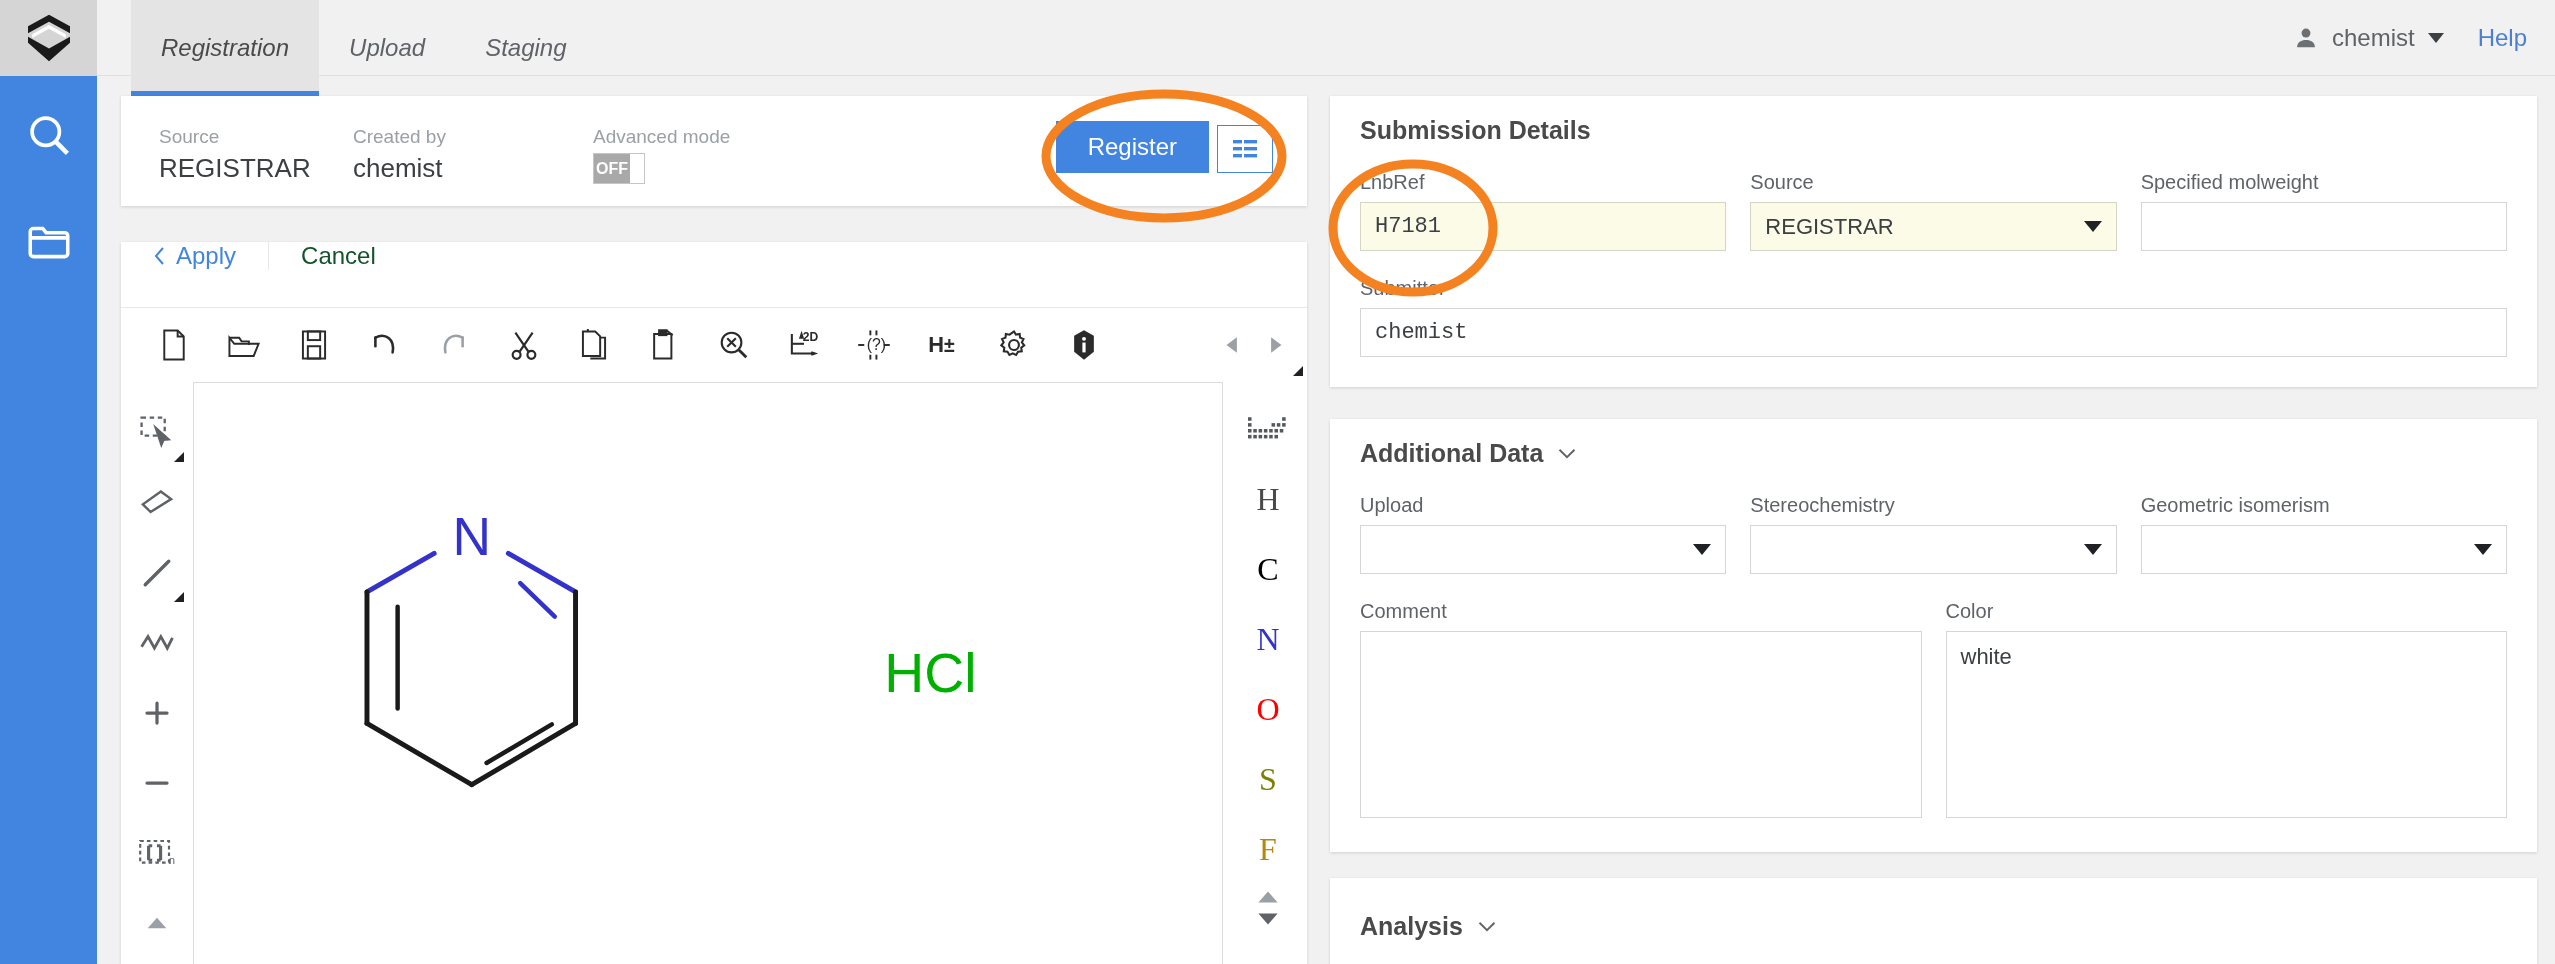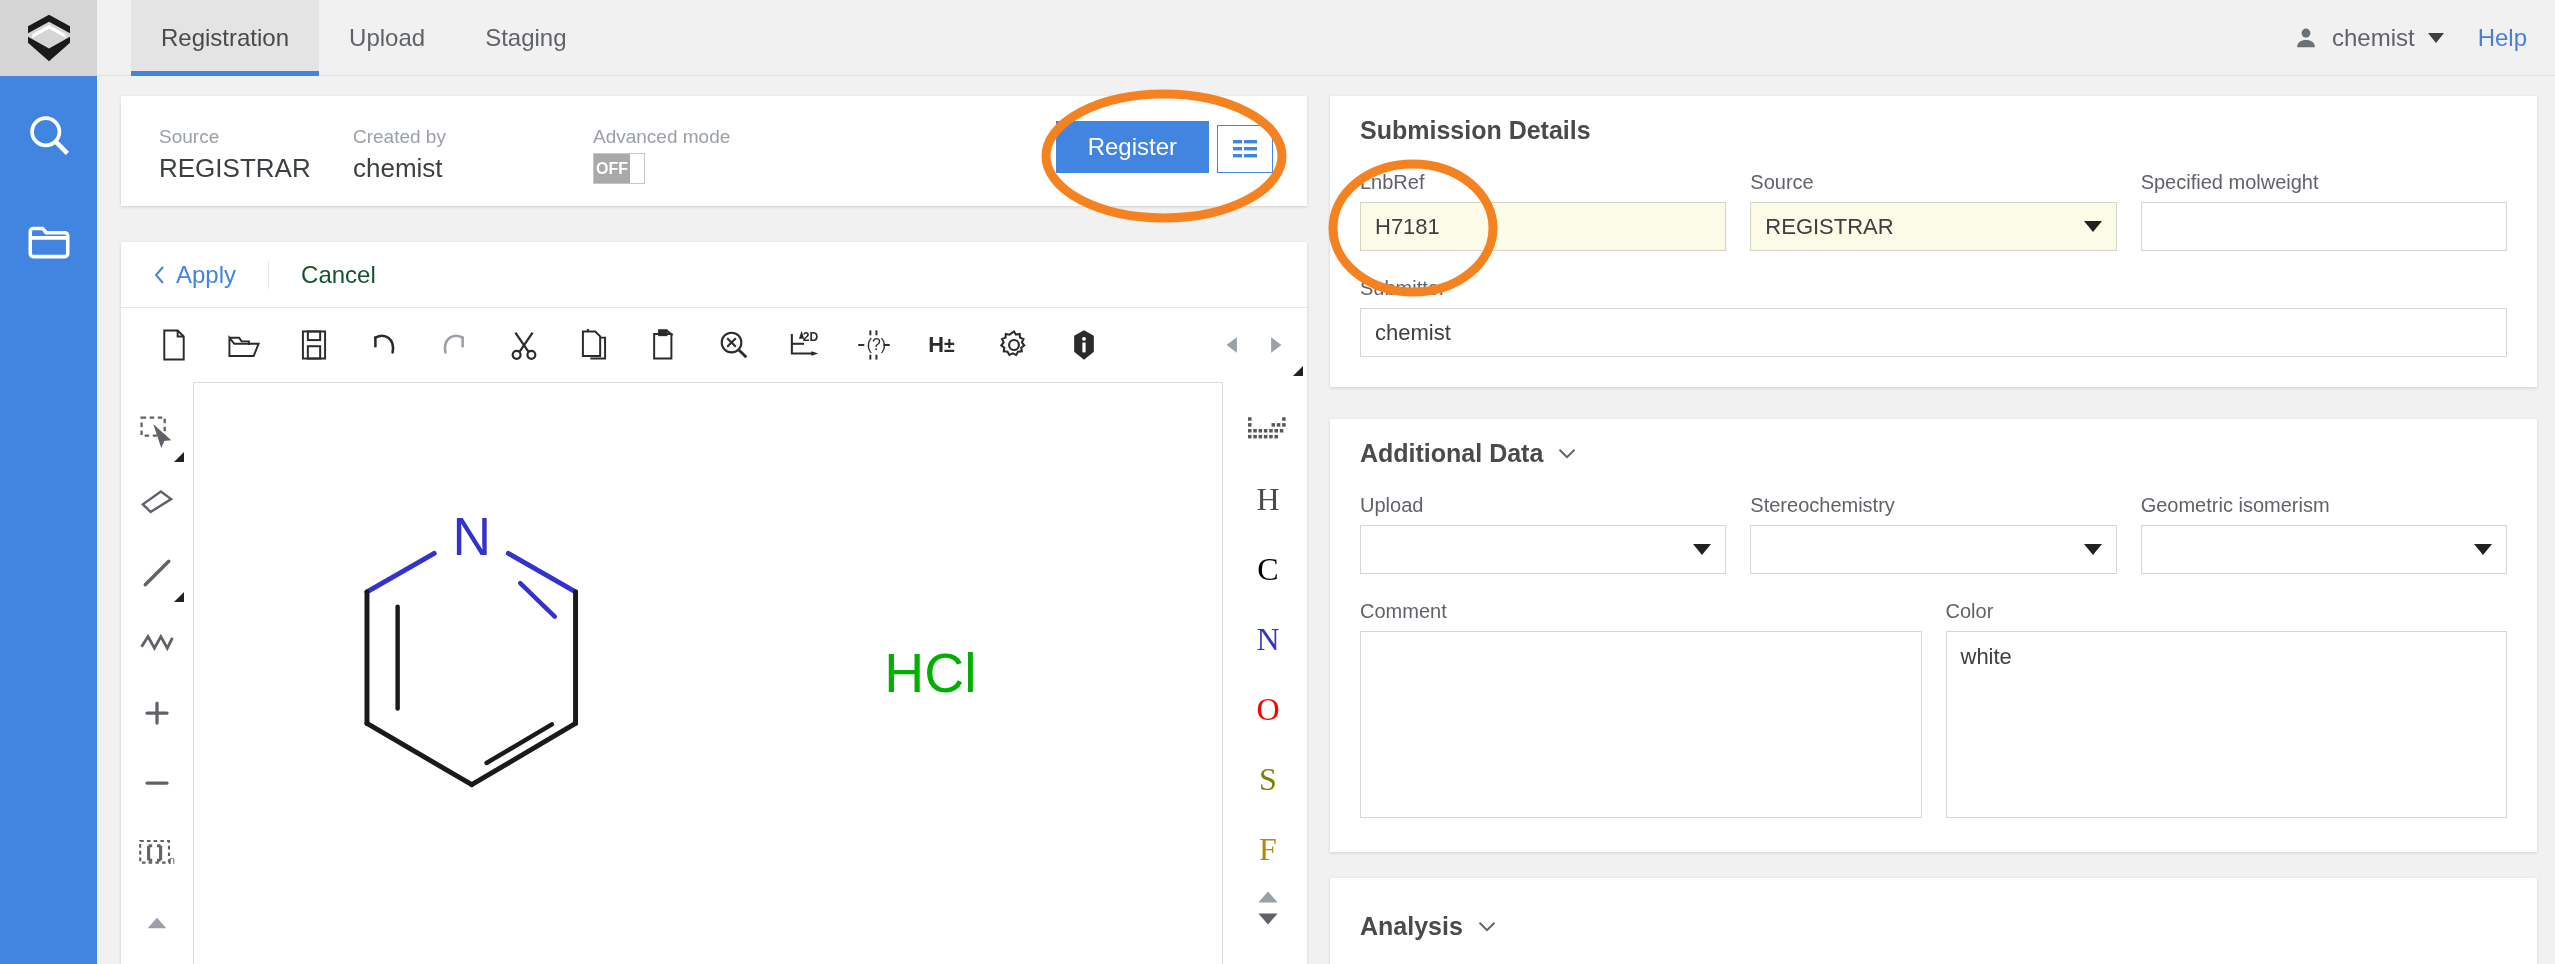--- a/index.html
+++ b/index.html
@@ -16,21 +16,21 @@
   .rail-logo { position:absolute; left:0; top:0; width:97px; height:76px; background:#d5d5d5;
                display:flex; align-items:center; justify-content:center; }
   .rail-item { position:absolute; left:0; width:97px; height:90px; display:flex;
                align-items:center; justify-content:center; cursor:pointer; }
   .rail-item.search { top:90px; }
   .rail-item.folder { top:196px; }
 
   
   .topbar { position:absolute; left:97px; top:0; right:0; height:76px; background:#f1f1f1;
             border-bottom:1px solid #e0e0e0; }
-  .tabs { position:absolute; left:34px; top:0; height:76px; display:flex; align-items:stretch; }
+  .tabs { position:absolute; left:34px; top:0; height:96px; display:flex; align-items:stretch;font-style:italic; }
   .tab { display:flex; align-items:center; padding:0 30px; font-size:24px; color:#5f6368;
          cursor:pointer; position:relative; }
   .tab.active { background:#e4e4e4; color:#4a4a4a; }
   .tab.active::after { content:''; position:absolute; left:0; right:0; bottom:0; height:5px; background:#4285e0; }
 
   .topright { position:absolute; right:28px; top:0; height:76px; display:flex; align-items:center; gap:34px; }
   .user { display:flex; align-items:center; gap:13px; cursor:pointer; }
   .user-name { font-size:24px; color:#5f6368; }
   .caret { width:0;height:0;border-left:8px solid transparent;border-right:8px solid transparent;
            border-top:10px solid #3c4043; }
@@ -52,21 +52,21 @@
 
   .register-wrap { position:absolute; right:34px; top:25px; display:flex; align-items:flex-end; gap:8px; }
   .btn-register { background:#4285e0; color:#fff; border:none; font-size:24px;
                   padding:12px 32px; cursor:pointer; font-family:inherit; }
   .btn-list { width:56px; height:48px; border:1px solid #4285e0; background:#fff;
               display:flex; align-items:center; justify-content:center; cursor:pointer; }
 
   
   .editor-card { position:absolute; left:0; top:146px; width:1186px; height:816px; background:#fff;
                  box-shadow:0 1px 3px rgba(0,0,0,.14); }
-  .applybar { height:66px; display:flex; align-items:center; border-bottom:1px solid #e8e8e8; }
+  .applybar { height:66px; display:flex; align-items:flex-start; border-bottom:1px solid #e8e8e8; }
   .apply { display:flex; align-items:center; gap:9px; padding:0 32px; color:#4285e0; font-size:24px;
            border-right:1px solid #e8e8e8; cursor:pointer; }
   .cancel { display:flex; align-items:center; padding:0 32px; color:#14532d; font-size:24px; cursor:pointer; }
 
   .ed-toolbar { height:74px; display:flex; align-items:center; padding-left:18px; position:relative; }
   .tb-ico { width:70px; height:60px; display:flex; align-items:center; justify-content:center;
             cursor:pointer; color:#3c4043; }
   .tb-arrows { position:absolute; right:24px; display:flex; gap:26px; color:#9aa0a6; }
 
   .ed-body { position:absolute; left:0; top:140px; right:0; bottom:92px; display:flex; }
@@ -86,21 +86,21 @@
   
   .rightcol { position:absolute; left:1330px; top:96px; right:18px; }
   .panel { background:#fff; box-shadow:0 1px 3px rgba(0,0,0,.14); padding:20px 30px 30px; }
   .panel-title { font-size:25px; font-weight:bold; color:#4a4a4a; display:flex; align-items:center; gap:14px; }
   .chev { font-size:22px; color:#5f6368; font-weight:normal; }
 
   .f-row { display:flex; gap:24px; margin-top:26px; }
   .f { flex:1; }
   .f-label { font-size:20px; color:#5f6368; margin-bottom:8px; }
   .f-input { width:100%; height:49px; border:1px solid #d5d5d5; background:#fff; font-size:22px;
-             color:#3c4043; padding:0 14px; font-family:Liberation Sans, sans-serif; }
+             color:#3c4043; padding:0 14px; font-family:Liberation Mono, monospace; }
   .f-input.filled { background:#fbfbe8; border-color:#d5d5c5; }
   .f-select { width:100%; height:49px; border:1px solid #d5d5d5; background:#fff; font-size:22px;
               color:#3c4043; padding:0 14px; display:flex; align-items:center; justify-content:space-between;
               cursor:pointer; }
   .f-select.filled { background:#fbfbe8; border-color:#d5d5c5; }
   .sel-caret { width:0;height:0;border-left:9px solid transparent;border-right:9px solid transparent;
                border-top:11px solid #202124; }
   .f-area { width:100%; height:187px; border:1px solid #d5d5d5; background:#fff; font-size:22px;
             color:#3c4043; padding:12px 14px; font-family:inherit; resize:none; }
 

